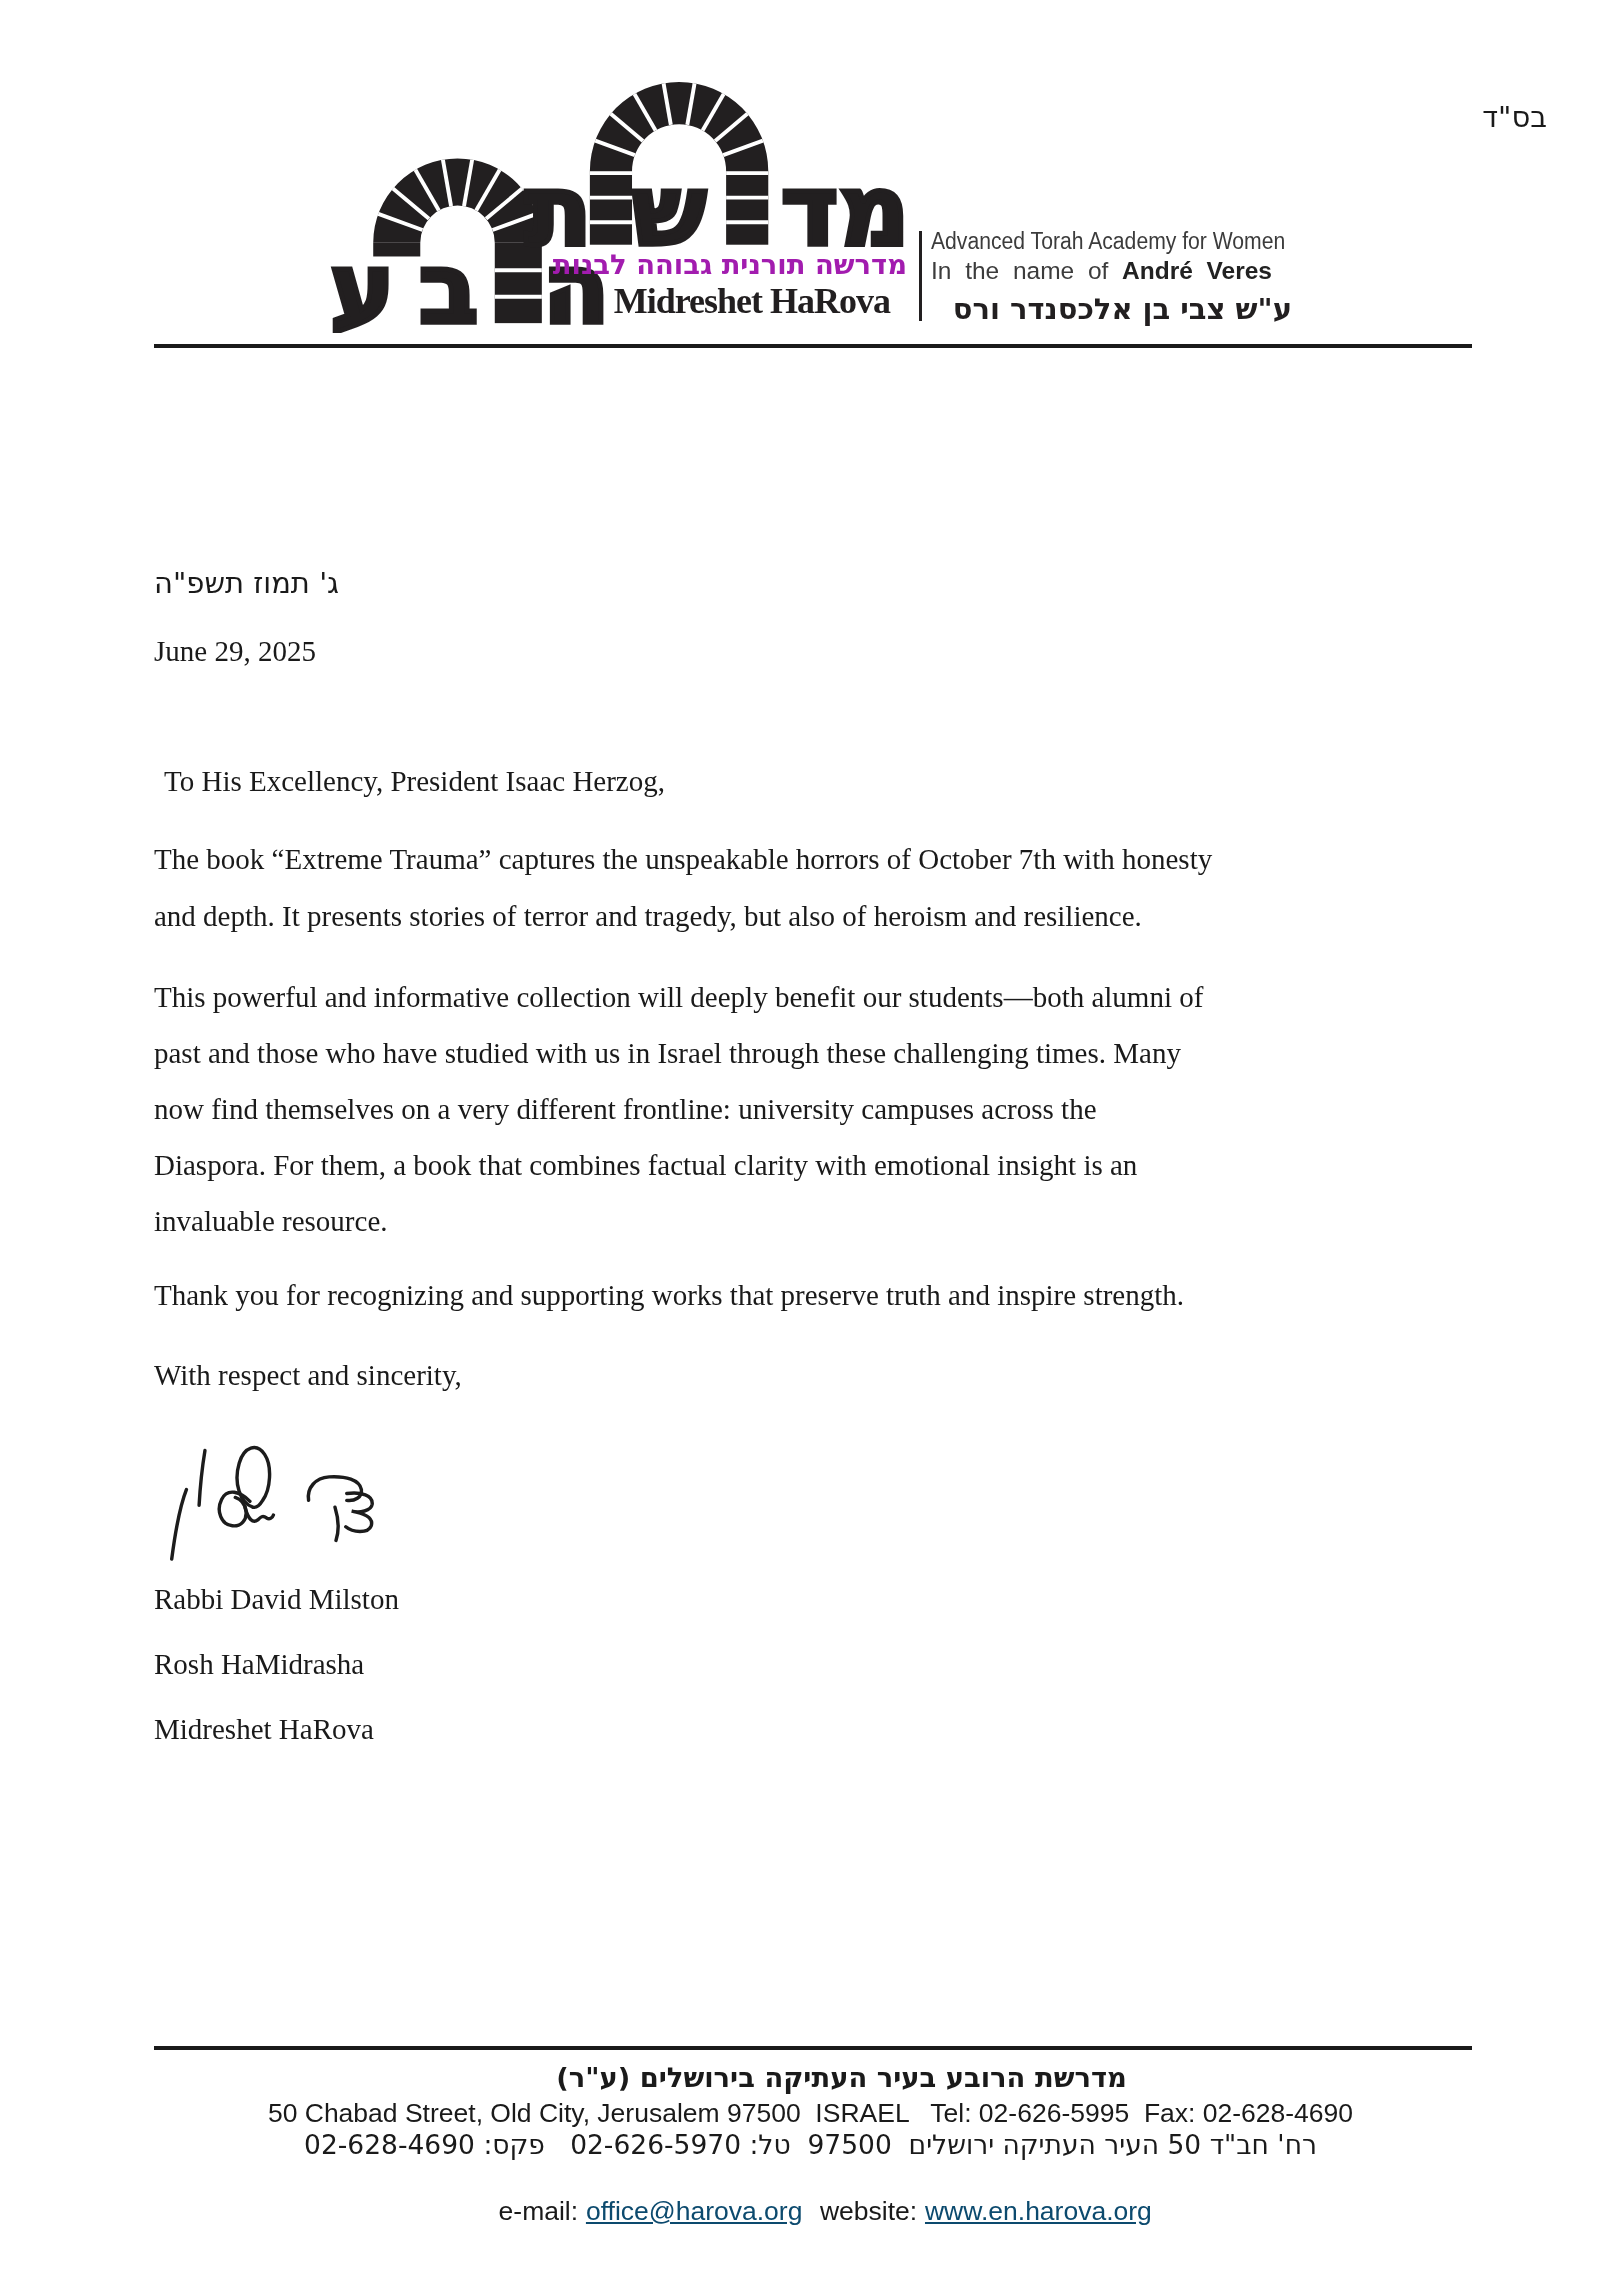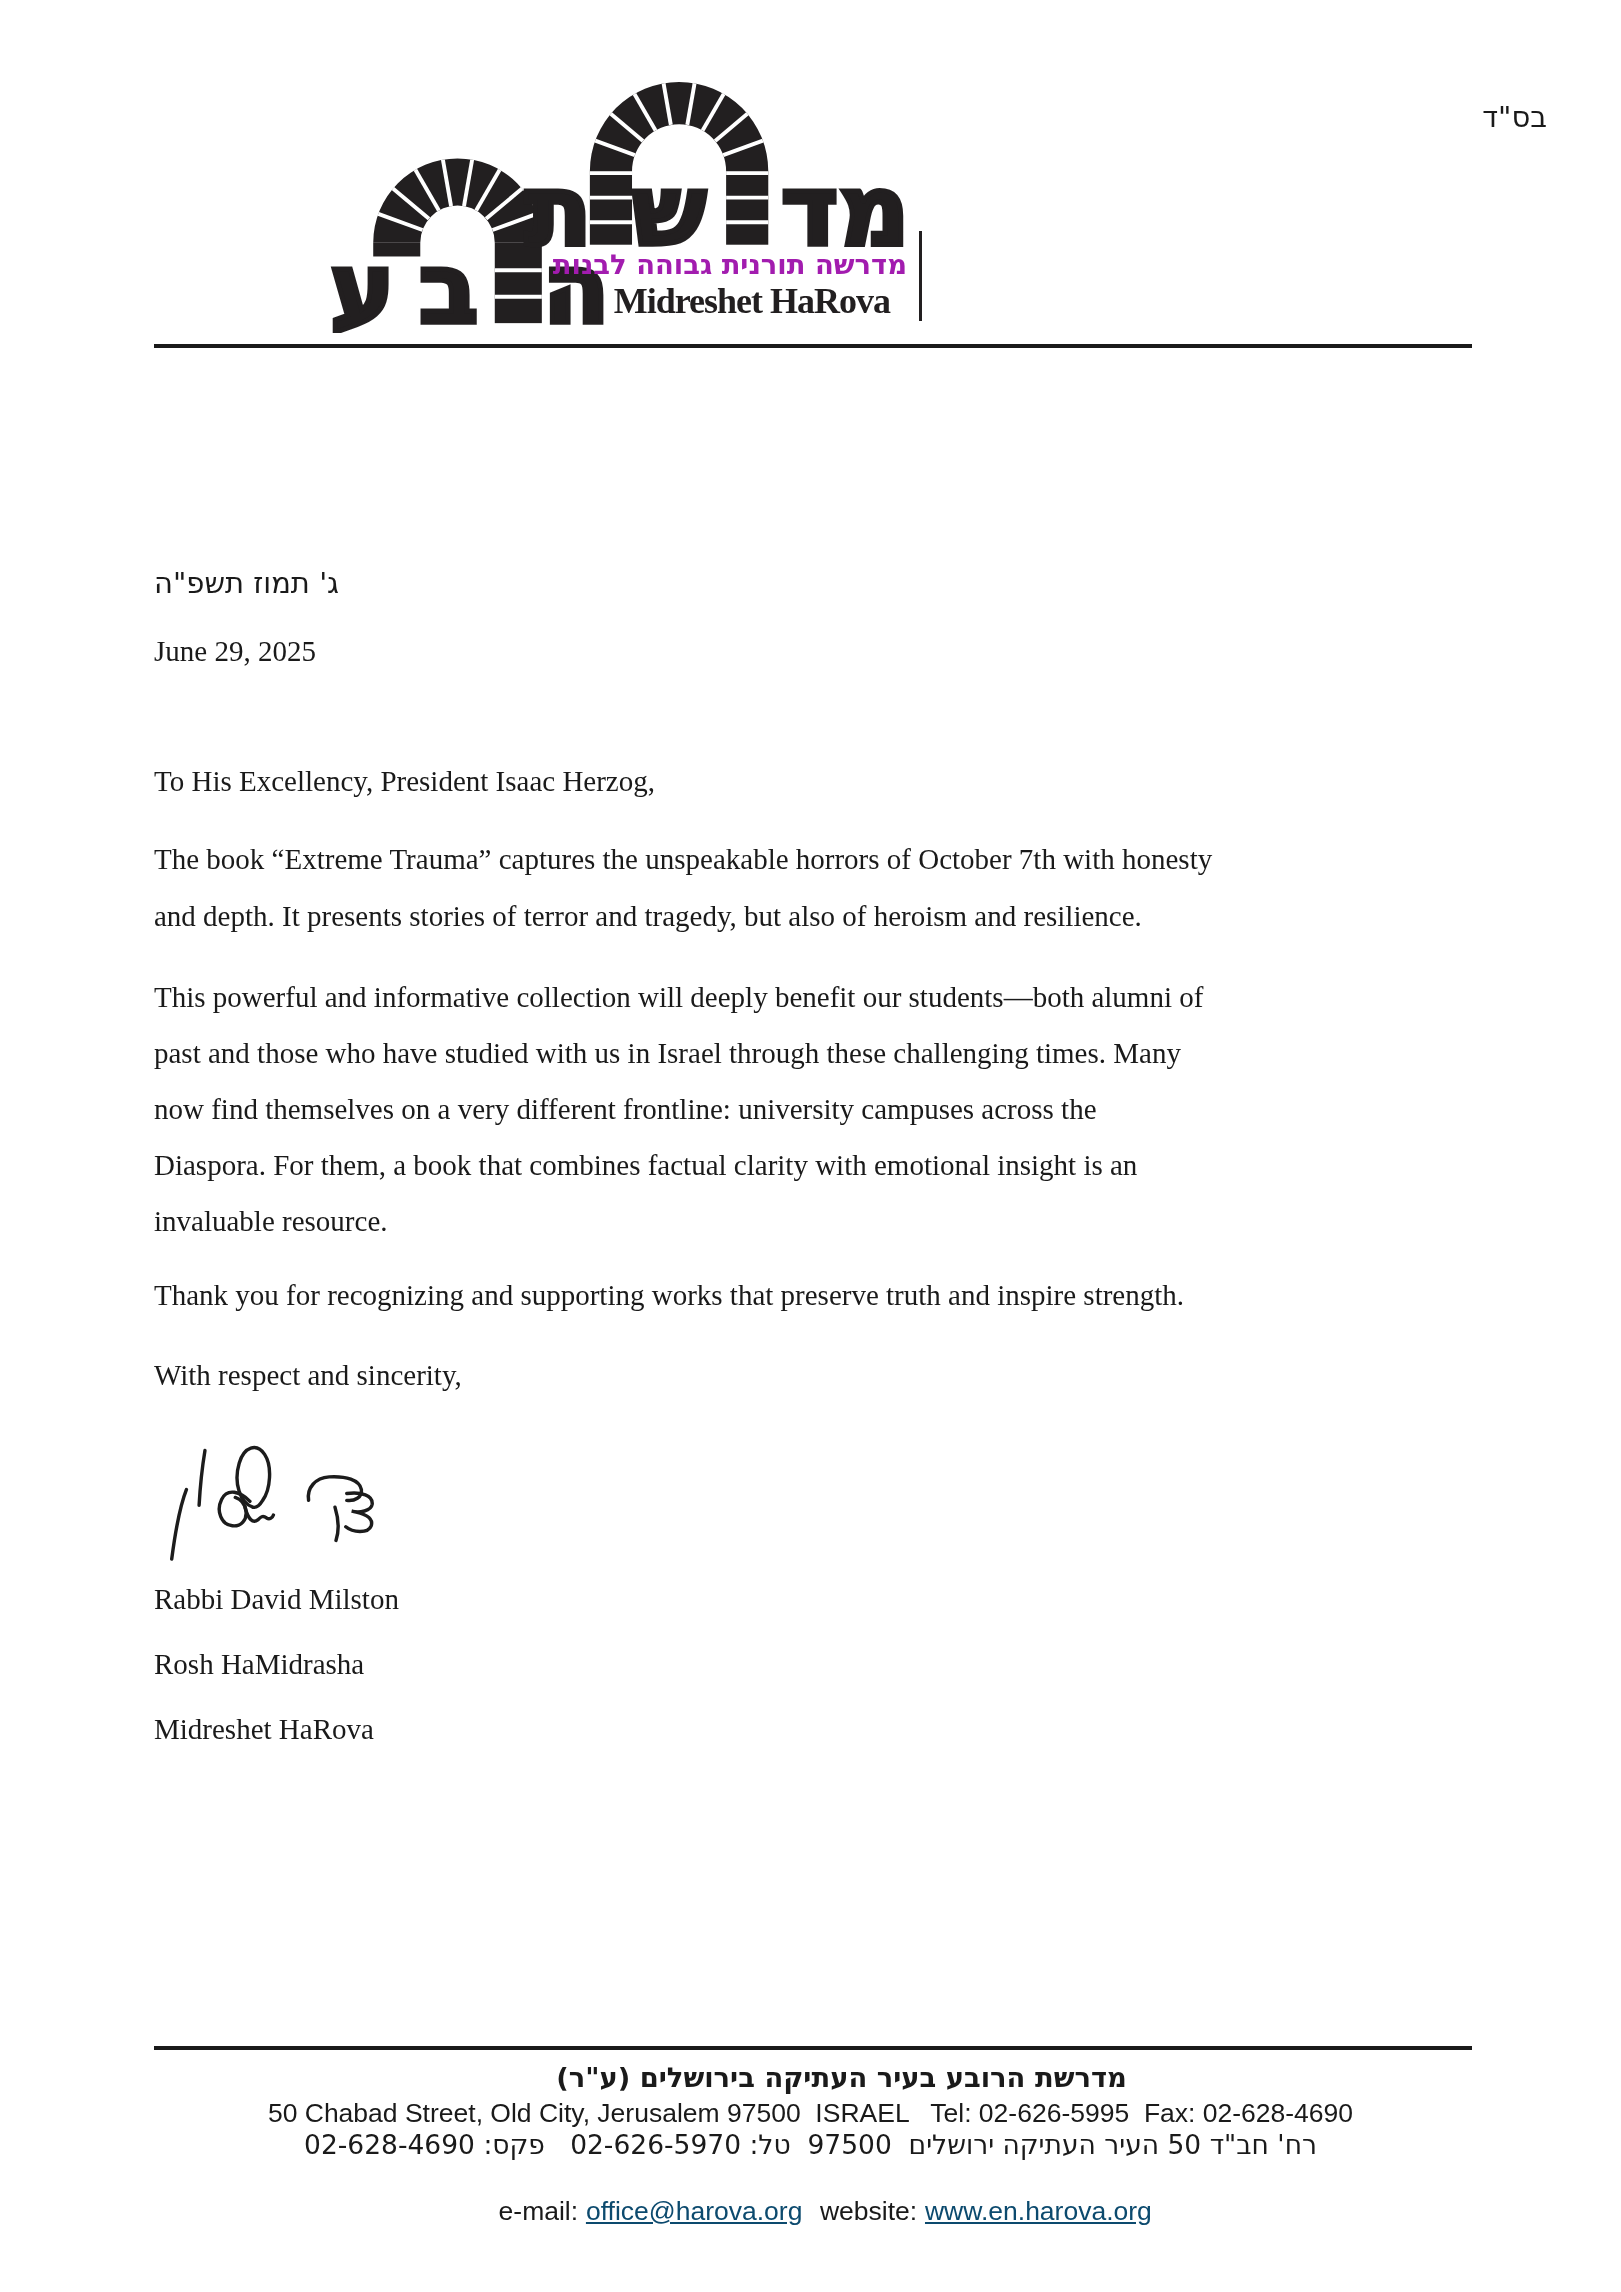--- a/index.html
+++ b/index.html
@@ -25,21 +25,21 @@
   .tag2{font-size:24.5px;color:#3c3c3c;word-spacing:6.9px;white-space:nowrap;line-height:30px;}
   .tag2 b{color:#222;}
   .tag3{font-size:29px;font-weight:bold;font-family:"DejaVu Sans",sans-serif;color:#221f20;margin-top:5.9px;direction:rtl;text-align:right;width:361px;}
   .rule{left:154px;width:1318px;height:3.9px;background:#1a1a1a;}
   .rule-top{top:344px;}
   .rule-bottom{top:2046px;}
   
   .bodyline{left:154px;font-size:29px;line-height:57px;white-space:pre-line;width:1392px;font-family:Liberation Serif, serif;}
   .heb-date{top:555px;font-family:"DejaVu Sans",sans-serif;}
   .eng-date{top:623px;}
-  .salutation{top:753px;}
+  .salutation{top:753px;margin-left:10px;}
   .para1{top:831px;}
   .para2{top:969px;line-height:56px;}
   .para3{top:1267px;}
   .closing{top:1347px;}
   .sig-svg{left:147px;top:1429px;}
   .sig-name{top:1571px;}
   .sig-title{top:1636px;}
   .sig-org{top:1701px;}
   
   .fline{left:0;width:1621px;text-align:center;white-space:pre-wrap;}
@@ -112,20 +112,25 @@
       <text class="logo-letter" x="218" y="250" text-anchor="middle">ב</text>
       <text class="logo-letter" x="348" y="250" text-anchor="middle">ה</text>
     </g>
   </svg>
 
   <div class="abs logo-sub-he">מדרשה תורנית גבוהה לבנות</div>
   <div class="abs logo-sub-en">Midreshet HaRova</div>
 
   <div class="abs vbar"></div>
 
+  <div class="abs tagline">
+    <div class="tag1">Advanced Torah Academy for Women</div>
+    <div class="tag2"><span>In the name of </span><b>André Veres</b></div>
+    <div class="tag3">ע"ש צבי בן אלכסנדר ורס</div>
+  </div>
 
   <div class="abs rule rule-top"></div>
 
   <div class="abs bodyline heb-date">ג' תמוז תשפ"ה</div>
   <div class="abs bodyline eng-date">June 29, 2025</div>
   <div class="abs bodyline salutation">To His Excellency, President Isaac Herzog,</div>
   <div class="abs bodyline para1">The book “Extreme Trauma” captures the unspeakable horrors of October 7th with honesty
 and depth. It presents stories of terror and tragedy, but also of heroism and resilience.</div>
   <div class="abs bodyline para2">This powerful and informative collection will deeply benefit our students—both alumni of
 past and those who have studied with us in Israel through these challenging times. Many

